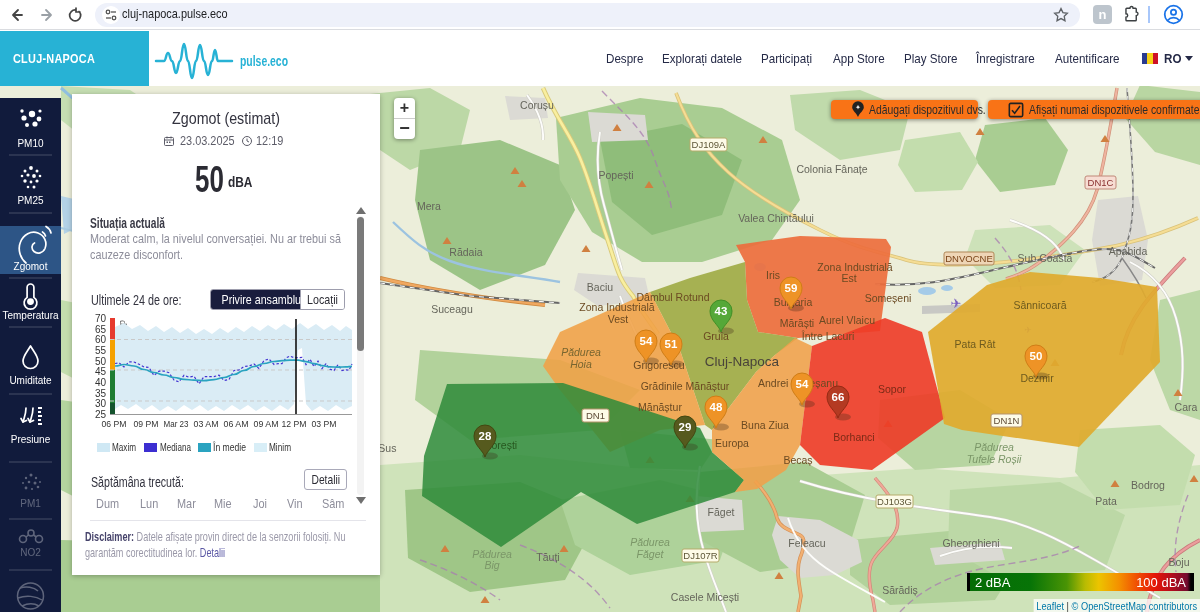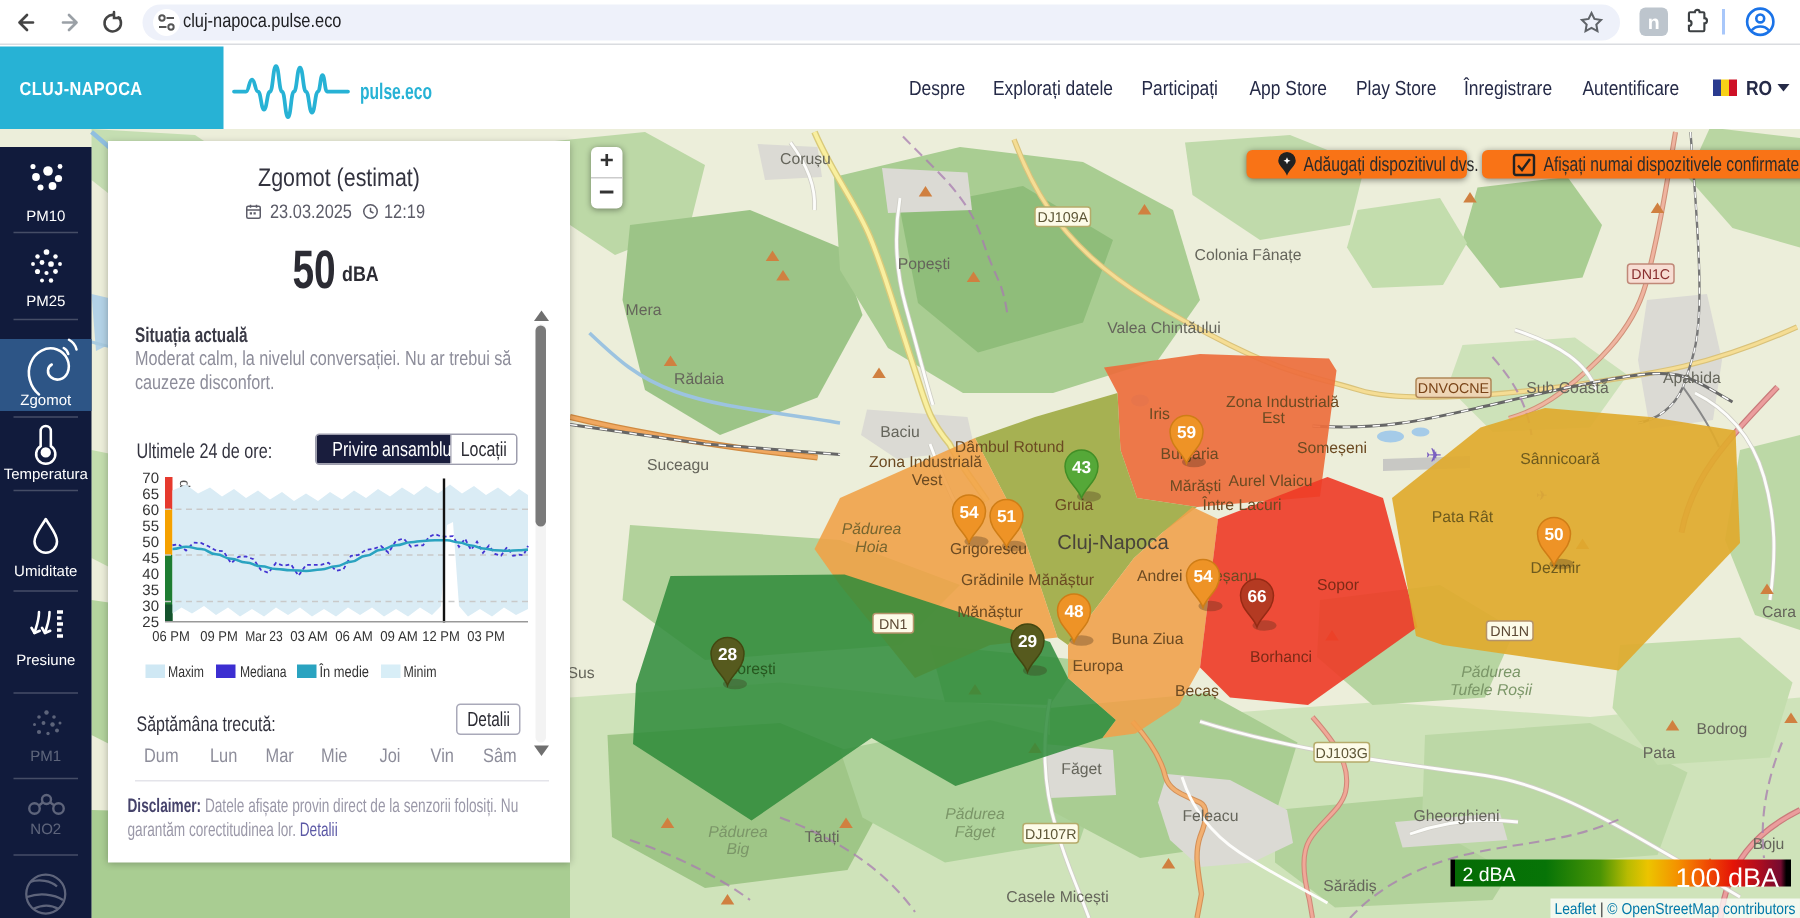--- a/index.html
+++ b/index.html
@@ -48,21 +48,21 @@
 #zctl .zp{font-size:16px;font-weight:bold;color:#333;line-height:20px;height:20px}
 #zctl .zm{font-size:18px;font-weight:bold;color:#333;line-height:18px;height:20px;border-top:1px solid #ccc}
 
 .mapbtn{position:absolute;top:100px;height:19px;background:#f97316;border-radius:4px;box-shadow:0 1px 4px rgba(0,0,0,.45);z-index:10;font-size:13.5px;color:#2b2b2b;display:flex;align-items:center;padding:0 20px;white-space:nowrap}
 .mapbtn span{display:inline-block;transform:scaleX(.77);transform-origin:0 50%}
 #mb1{left:831px;width:147px}
 #mb2{left:988px;width:230px}
 
 #grad{position:absolute;left:967px;top:573px;width:227px;height:18px;z-index:9;background:linear-gradient(to right,#000 0,#000 1.4%,#056c05 1.4%,#077407 28%,#4a9405 44%,#b8bb02 52%,#ecc400 58%,#f49000 67%,#f04e03 75%,#e41407 83%,#b40d1d 90%,#740b30 97%,#000 98.6%,#000 100%)}
 #grad .g0{position:absolute;left:8px;top:2px;font-size:13px;color:#fff}
-#grad .g1{position:absolute;right:8px;top:2px;font-size:18px;color:#fff}
+#grad .g1{position:absolute;right:8px;top:2px;font-size:13px;color:#fff}
 #attrib{position:absolute;right:0px;top:599px;height:13px;background:rgba(255,255,255,.75);z-index:9;font-size:10.5px;color:#0078a8;padding:1px 3px;transform:scaleX(.88);transform-origin:100% 50%}
 #attrib .sep{color:#333}
 svg text{font-family:"Liberation Sans",sans-serif}
 </style>
 </head>
 <body>
 <div id="page">
 
 <svg id="map" class="abs" style="left:0;top:0;z-index:1" width="1200" height="612" viewBox="0 0 1200 612">
 <rect x="0" y="0" width="1200" height="612" fill="#eceeda"></rect>

